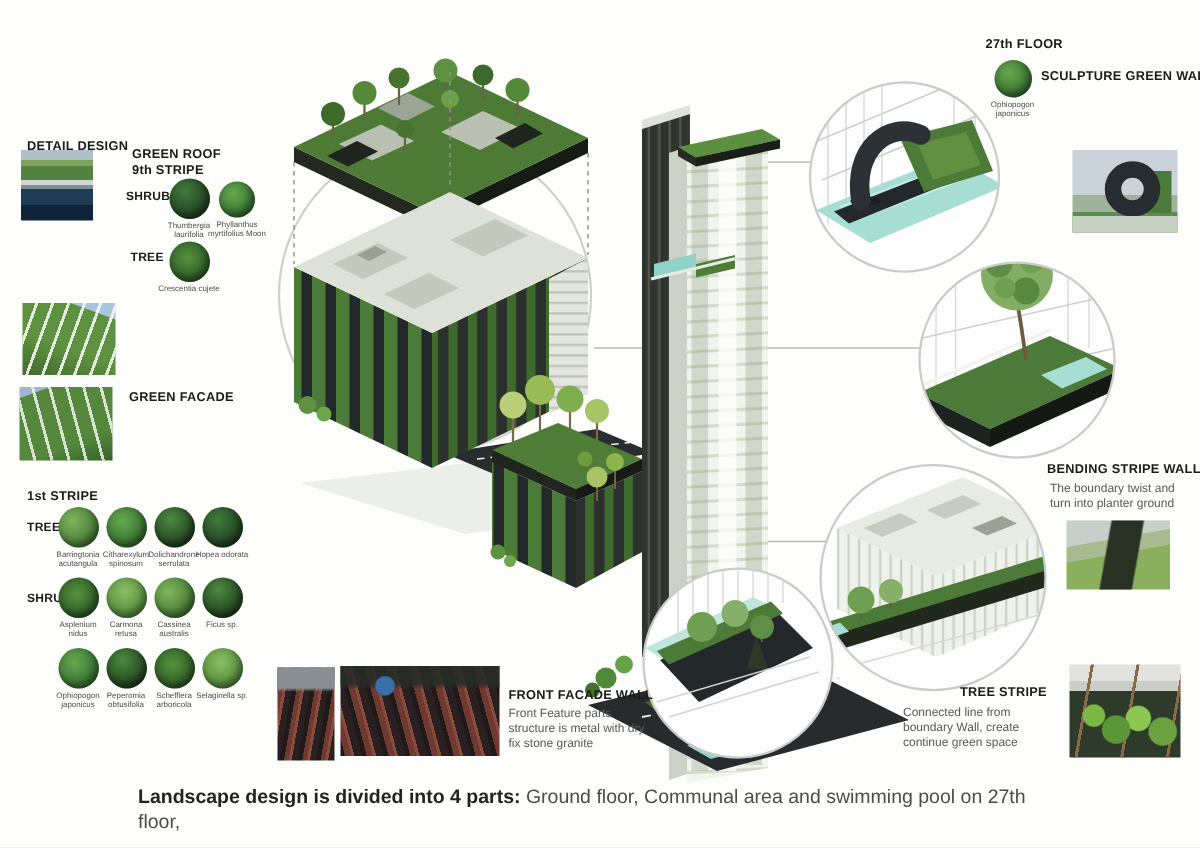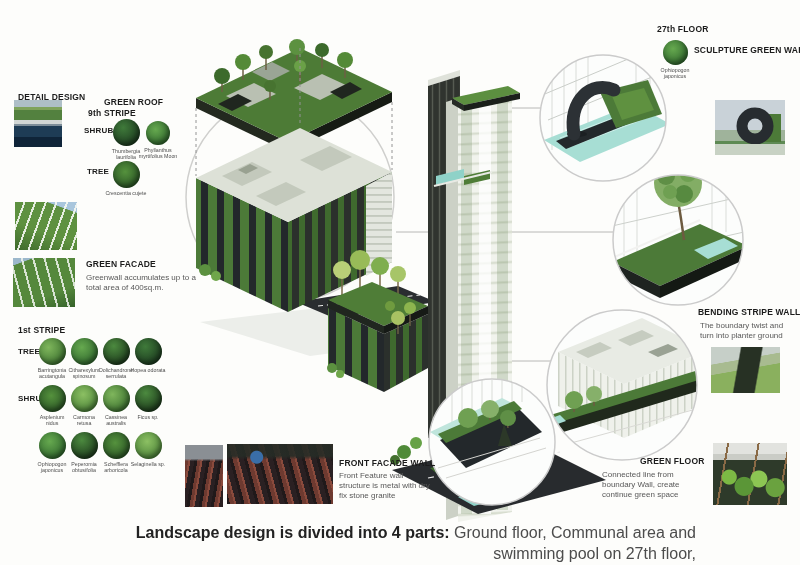--- a/index.html
+++ b/index.html
@@ -38,22 +38,22 @@
       radial-gradient(circle at 84% 72%,#6aa23f 0 9px,rgba(0,0,0,0) 10px),
       repeating-linear-gradient(100deg,rgba(0,0,0,0) 0 14px,#8a6a46 14px 16px,rgba(0,0,0,0) 16px 30px),
       linear-gradient(180deg,#e2e3df 0 18%,#caccc6 18% 28%,#2e3a2a 28% 100%)}
   #feature-photo-1{left:185px;top:445px;width:38px;height:62px;
     background-image:linear-gradient(180deg,#8a8f94 0 22%,rgba(0,0,0,0) 26%),
     repeating-linear-gradient(100deg,#20191a 0 3px,#6e3a30 3px 6px,#8a4a3c 6px 8px,#2a2022 8px 12px)}
   #feature-photo-2{left:227px;top:444px;width:106px;height:60px;
     background-image:radial-gradient(circle at 28% 22%,#3a6ea8 0 6px,rgba(0,0,0,0) 7px),
     linear-gradient(180deg,rgba(38,44,38,.9) 0 20%,rgba(0,0,0,0) 26%),
     repeating-linear-gradient(75deg,#20191a 0 3px,#6e3a30 3px 7px,#8a4a3c 7px 9px,#2a2022 9px 14px)}
-  .caption{position:absolute;left:76px;top:522px;width:620px;text-align:right;
-    font-size:16px;color:#4c4c4c;line-height:1.34}
+  .caption{position:absolute;left:92px;top:522px;width:620px;text-align:left;
+    font-size:13px;color:#4c4c4c;line-height:1.34}
   .cap-b{font-weight:bold;color:#222}
   svg.illo{position:absolute;left:0;top:0}
 </style>
 </head>
 <body>
 
 <div class="board">
 
   <svg class="illo" width="800" height="565">
     <defs>
@@ -308,21 +308,21 @@
         <line x1="446" y1="478" x2="546" y2="448" stroke="#d3d3cf"></line>
         <line x1="438" y1="468" x2="540" y2="438" stroke="#d3d3cf"></line>
       </g>
       <circle cx="492" cy="442" r="63" fill="none" stroke="#cbcbcb" stroke-width="1.5"></circle>
     </g>
   </svg>
 
   <div class="h" style="left:18px;top:92px">DETAIL DESIGN</div>
   <div class="photo" id="detail-photo"></div>
 
-  <div class="h" style="left:104px;top:97px">GREEN ROOF</div>
+  <div class="h" style="left:88px;top:97px">GREEN ROOF</div>
   <div class="h" style="left:88px;top:108px">9th STRIPE</div>
 
   <div class="h" style="left:84px;top:126px;font-size:8px">SHRUB</div>
   <div class="plant" style="left:104px;top:119px;width:44px">
     <div class="ball p-a" style="width:27px;height:27px"></div>
     <div class="nm">Thumbergia laurifolia</div>
   </div>
   <div class="plant" style="left:136px;top:121px;width:44px">
     <div class="ball p-b" style="width:24px;height:24px"></div>
     <div class="nm">Phyllanthus myrtifolius Moon</div>
@@ -330,21 +330,20 @@
 
   <div class="h" style="left:87px;top:167px;font-size:8px">TREE</div>
   <div class="plant" style="left:104px;top:161px;width:44px">
     <div class="ball p-c" style="width:27px;height:27px"></div>
     <div class="nm">Crescentia cujete</div>
   </div>
 
   <div class="photo" id="facade-photo-1"></div>
   <div class="photo" id="facade-photo-2"></div>
   <div class="h" style="left:86px;top:259px">GREEN FACADE</div>
-  <div class="bt" style="left:86px;top:273px;width:112px">Greenwall accumulates up to a total area of 400sq.m.</div>
 
   <div class="h" style="left:18px;top:325px">1st STRIPE</div>
   <div class="h" style="left:18px;top:347px;font-size:8px">TREE</div>
 
   <div class="plant" style="left:34px;top:338px;width:36px">
     <div class="ball p-d" style="width:27px;height:27px"></div>
     <div class="nm">Barringtonia acutangula</div>
   </div>
   <div class="plant" style="left:66px;top:338px;width:36px">
     <div class="ball p-b" style="width:27px;height:27px"></div>
@@ -405,26 +404,26 @@
       <rect x="48" y="14" width="18" height="28" fill="#4c7a38"></rect>
       <circle cx="40" cy="26" r="13" fill="none" stroke="#272c30" stroke-width="11"></circle>
       <rect x="0" y="44" width="70" height="11" fill="#c8d2c4"></rect>
     </svg>
   </div>
 
   <div class="h" style="left:698px;top:307px">BENDING STRIPE WALL</div>
   <div class="bt" style="left:700px;top:321px;width:90px">The boundary twist and turn into planter ground</div>
   <div class="photo" id="bending-photo"></div>
 
-  <div class="h" style="left:640px;top:456px">GREEN FLOOR</div>
+  <div class="h" style="left:640px;top:456px">TREE STRIPE</div>
   <div class="bt" style="left:602px;top:470px;width:95px">Connected line from boundary Wall, create continue green space</div>
   <div class="photo" id="stripe-photo"></div>
 
   <div class="photo" id="feature-photo-1"></div>
   <div class="photo" id="feature-photo-2"></div>
   <div class="h" style="left:339px;top:458px">FRONT FACADE WALL</div>
-  <div class="bt" style="left:339px;top:471px;width:95px">Front Feature wall structure is metal with dry fix stone granite</div>
+  <div class="bt" style="left:339px;top:471px;width:95px">Front Feature parts structure is metal with dry fix stone granite</div>
 
   <div class="caption">
     <div><span class="cap-b">Landscape design is divided into 4 parts:</span><span> Ground floor, Communal area and swimming pool on 27th floor,</span></div>
   </div>
 
 </div>
 
 </body></html>

